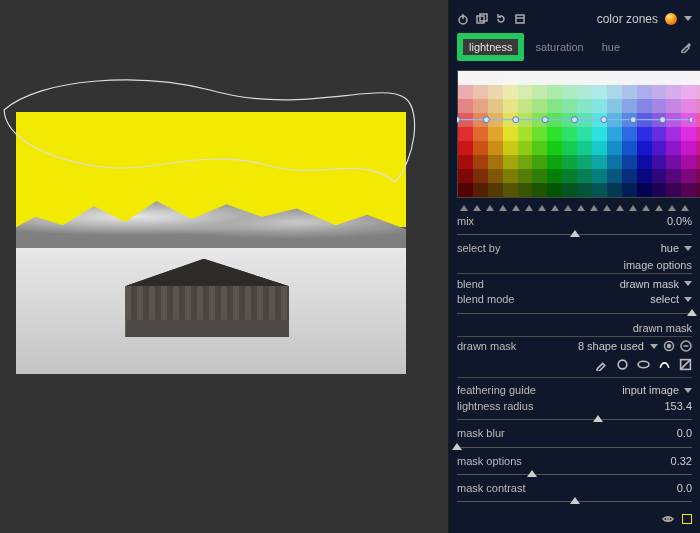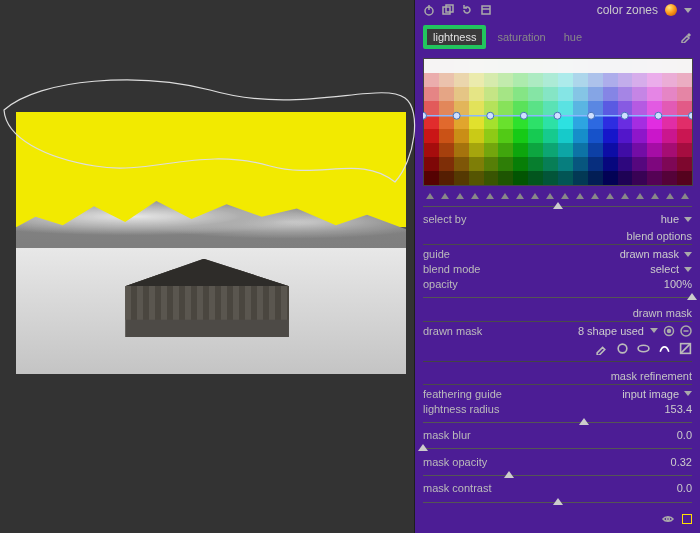--- a/index.html
+++ b/index.html
@@ -38,35 +38,35 @@
       repeating-linear-gradient(90deg,#5a564f 0 6px,#4a463f 6px 12px) 0 35%/100% 65% no-repeat;
   }
   .lasso {
     position:absolute; left:0px; top:70px; width:420px; height:140px;
     pointer-events:none;
   }
   .lasso svg { width:100%; height:100%; overflow:visible; }
   .lasso path { fill:none; stroke:#ddd; stroke-width:1.2; }
 
   .panel {
-    width: 286px; background: #4c1d95; border-left:1px solid #1e1e1e;
-    padding: 3px 8px 8px 8px; display:flex; flex-direction:column; gap:3px;
+    width: 252px; background: #0f172a; border-left:1px solid #1e1e1e;
+    padding: 11px 8px 8px 8px; display:flex; flex-direction:column; gap:3px;
     overflow: hidden;
   }
   .mod-header { display:flex; align-items:center; justify-content:space-between; height:18px; }
   .mod-header .left-icons, .mod-header .right-icons { display:flex; align-items:center; gap:7px; }
   .mod-header .title { font-size:12px; color:#c9c9c9; }
   .orb { width:12px; height:12px; border-radius:50%; background: radial-gradient(circle at 35% 30%, #ffe680 0%, #ff9d1e 45%, #b84a00 100%); }
   .tri { width:0;height:0;border-left:4px solid transparent;border-right:4px solid transparent;border-top:5px solid #aaa; display:inline-block; }
   .icon { width:12px;height:12px; color:#aaa; }
   .icon svg{width:100%;height:100%;stroke:currentColor;fill:none;stroke-width:1.5;}
 
   .tabs { display:flex; gap:4px; margin-top:4px; align-items:center; }
   .tab { padding:2px 6px; color:#888; border:1px solid transparent; cursor:pointer;}
-  .tab.active { color:#e2e2e2; background:#3a3a3a; border:4px solid #22c55e; border-radius:2px;}
+  .tab.active { color:#e2e2e2; background:#3a3a3a; border:6px solid #22c55e; border-radius:2px;}
   .picker-link { margin-left:auto; }
 
   .swatch-grid {
     position:relative; margin-top:6px; width:270px; height:128px;
     display:grid; grid-template-columns: repeat(18, 1fr); grid-template-rows: repeat(9,1fr);
     gap:0; border:1px solid #444;
   }
   .swatch-grid div { width:100%; height:100%; }
   .swatch-axis { position:relative; height:10px; margin-top:2px; }
   .axis-tri { position:absolute; bottom:0; width:0;height:0;border-left:4px solid transparent;border-right:4px solid transparent;border-bottom:6px solid #888; transform:translateX(-50%);}
@@ -338,45 +338,45 @@
         <span class="axis-tri" style="left: 58.3333%;"></span>
         <span class="axis-tri" style="left: 63.8889%;"></span>
         <span class="axis-tri" style="left: 69.4444%;"></span>
         <span class="axis-tri" style="left: 75%;"></span>
         <span class="axis-tri" style="left: 80.5556%;"></span>
         <span class="axis-tri" style="left: 86.1111%;"></span>
         <span class="axis-tri" style="left: 91.6667%;"></span>
         <span class="axis-tri" style="left: 97.2222%;"></span>
       </div>
 
+    <div class="row">
+      <span class="label">mix</span>
+      <span class="value">0.0%</span>
+    </div>
     <div class="slider-track">
         <span class="slider-thumb" style="left:50%"></span>
       </div>
 
     <div class="row">
       <span class="label">select by</span>
       <span class="value">hue</span>
       <span class="tri end-tri"></span>
     </div>
 
-    <div class="section-title">blend options</div>
-
-    <div class="row">
-      <span class="label">guide</span>
+    <div class="section-title">image options</div>
+
+    <div class="row">
+      <span class="label">blend</span>
       <span class="value">drawn mask</span>
       <span class="tri end-tri"></span>
     </div>
     <div class="row">
       <span class="label">blend mode</span>
       <span class="value">select</span>
       <span class="tri end-tri"></span>
-    </div>
-    <div class="row">
-      <span class="label">opacity</span>
-      <span class="value">100%</span>
     </div>
     <div class="slider-track">
         <span class="slider-thumb" style="left:100%"></span>
       </div>
 
     <div class="section-title">drawn mask</div>
 
     <div class="row">
       <span class="label">drawn mask</span>
       <span class="value">8 shape used</span>
@@ -405,21 +405,20 @@
           </svg></span>
       <span class="icon"><svg viewBox="0 0 12 12">
             <rect x="1.5" y="1.5" width="9" height="9"></rect>
             <line x1="1.5" y1="10.5" x2="10.5" y2="1.5"></line>
           </svg></span>
     </div>
 
     <hr class="sep">
 
 
-    <div class="section-title">mask refinement</div>
 
     <div class="row">
       <span class="label">feathering guide</span>
       <span class="value">input image</span>
       <span class="tri end-tri"></span>
     </div>
 
     <div class="row">
       <span class="label">lightness radius</span>
       <span class="value">153.4</span>
@@ -430,21 +429,21 @@
 
     <div class="row">
       <span class="label">mask blur</span>
       <span class="value">0.0</span>
     </div>
     <div class="slider-track">
         <span class="slider-thumb" style="left:0%"></span>
       </div>
 
     <div class="row">
-      <span class="label">mask opacity</span>
+      <span class="label">mask options</span>
       <span class="value">0.32</span>
     </div>
     <div class="slider-track">
         <span class="slider-thumb" style="left:32%"></span>
       </div>
 
     <div class="row">
       <span class="label">mask contrast</span>
       <span class="value">0.0</span>
     </div>

